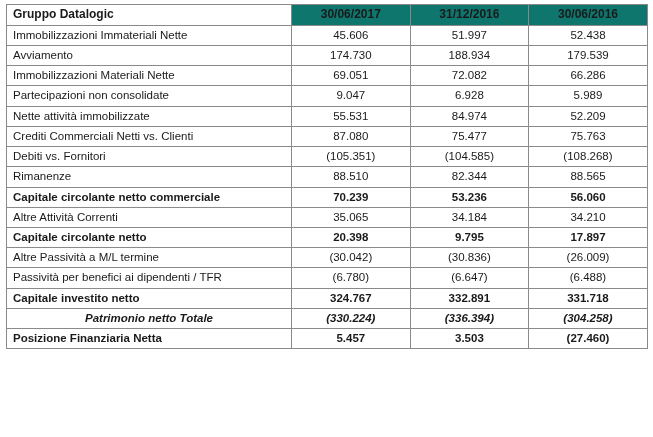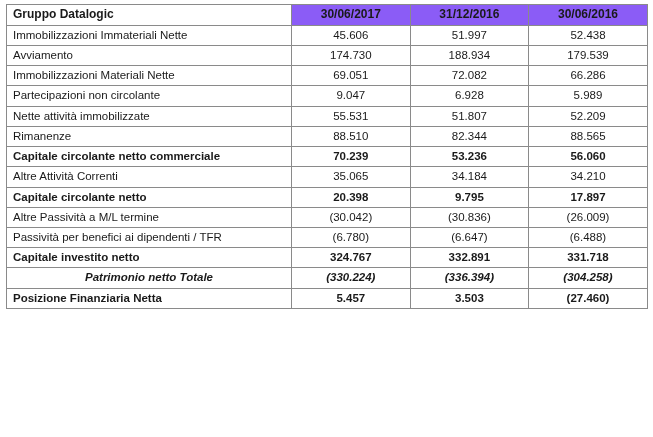--- a/index.html
+++ b/index.html
@@ -40,21 +40,21 @@
     text-align: left;
     font-weight: bold;
     font-size: 12px;
     background: #ffffff;
     padding-left: 8px;
   }
   th.hdr-val {
     text-align: center;
     font-weight: bold;
     font-size: 12px;
-    background: #8b5cf6;
+    background: #0f766e;
   }
   td.label {
     text-align: left;
     padding-left: 8px;
     white-space: normal;
   }
   td.val {
     text-align: center;
   }
   tr.bold td {
@@ -104,30 +104,42 @@
           <td class="val">188.934</td>
           <td class="val">179.539</td>
         </tr>
         <tr>
           <td class="label">Immobilizzazioni Materiali Nette</td>
           <td class="val">69.051</td>
           <td class="val">72.082</td>
           <td class="val">66.286</td>
         </tr>
         <tr>
-          <td class="label">Partecipazioni non circolante</td>
+          <td class="label">Partecipazioni non consolidate</td>
           <td class="val">9.047</td>
           <td class="val">6.928</td>
           <td class="val">5.989</td>
         </tr>
         <tr>
           <td class="label">Nette attività immobilizzate</td>
           <td class="val">55.531</td>
-          <td class="val">51.807</td>
+          <td class="val">84.974</td>
           <td class="val">52.209</td>
+        </tr>
+        <tr>
+          <td class="label">Crediti Commerciali Netti vs. Clienti</td>
+          <td class="val">87.080</td>
+          <td class="val">75.477</td>
+          <td class="val">75.763</td>
+        </tr>
+        <tr>
+          <td class="label">Debiti vs. Fornitori</td>
+          <td class="val">(105.351)</td>
+          <td class="val">(104.585)</td>
+          <td class="val">(108.268)</td>
         </tr>
         <tr>
           <td class="label">Rimanenze</td>
           <td class="val">88.510</td>
           <td class="val">82.344</td>
           <td class="val">88.565</td>
         </tr>
         <tr class="bold">
           <td class="label">Capitale circolante netto commerciale</td>
           <td class="val">70.239</td>

